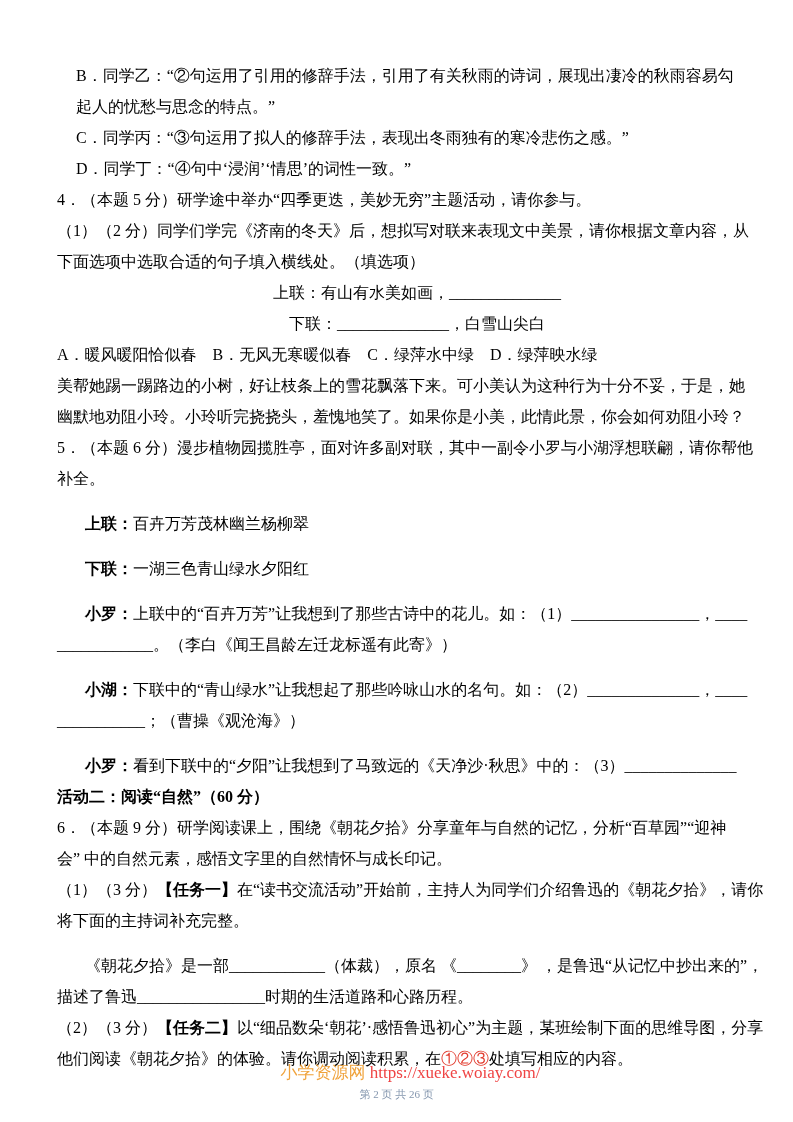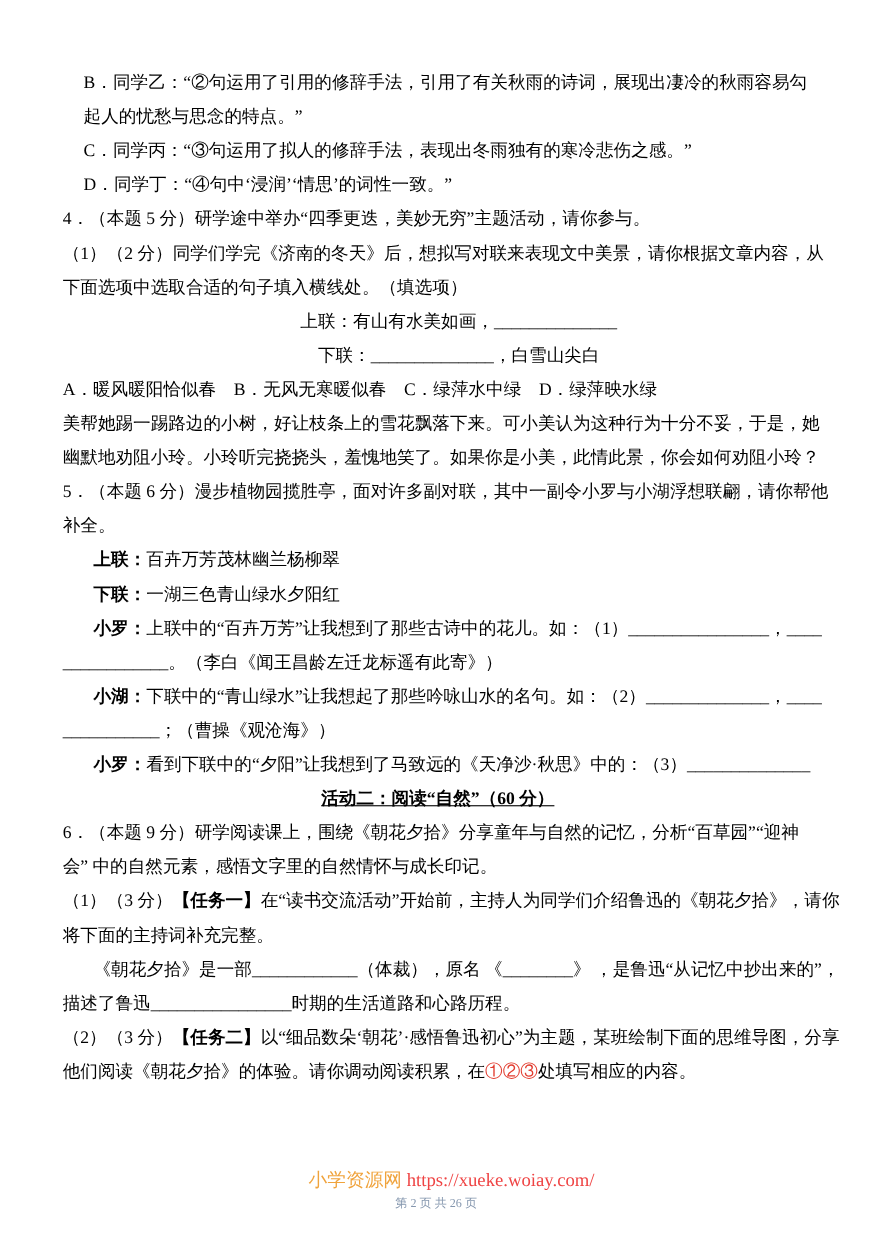--- a/index.html
+++ b/index.html
@@ -21,22 +21,22 @@
     width: 682px;
   }
   p.line {
     font-size: 16px;
     line-height: 31px;
     white-space: nowrap;
     color: #000;
   }
   p.ind1 { padding-left: 19px; }
   p.ind2 { padding-left: 38px; text-align: center; }
-  p.ind3 { padding-left: 28px; }
-  p.center { text-align: center; white-space: normal; text-decoration: underline; }
+  p.ind3 { padding-left: 28px; margin-top: 14px; }
+  p.center { text-align: left; white-space: normal; }
   span.b { font-weight: bold; }
   span.red { color: #e23b2e; }
   .footer {
     position: absolute;
     top: 1062px; left: 0;
     width: 100%;
     text-align: center;
   }
   .watermark { font-size: 17px; line-height: 22px; }
   .site { color: #f0a33c; margin-left: 28px; }

